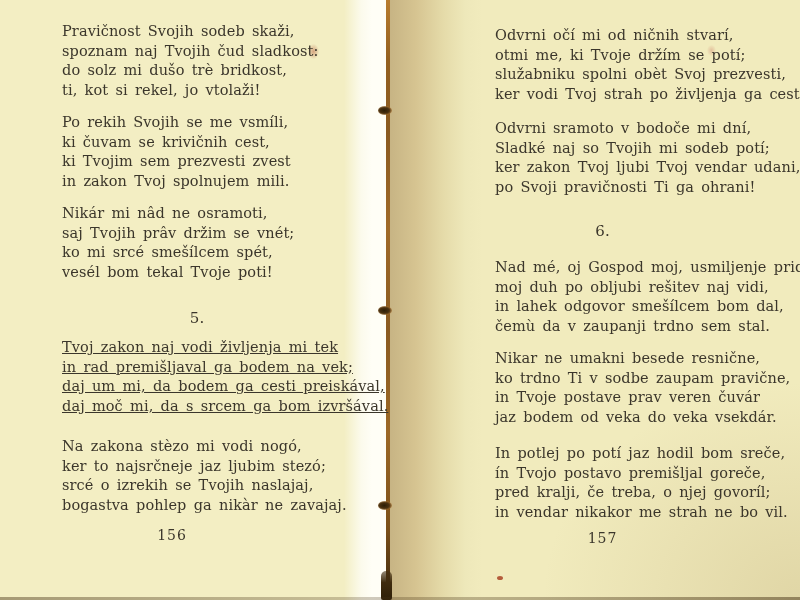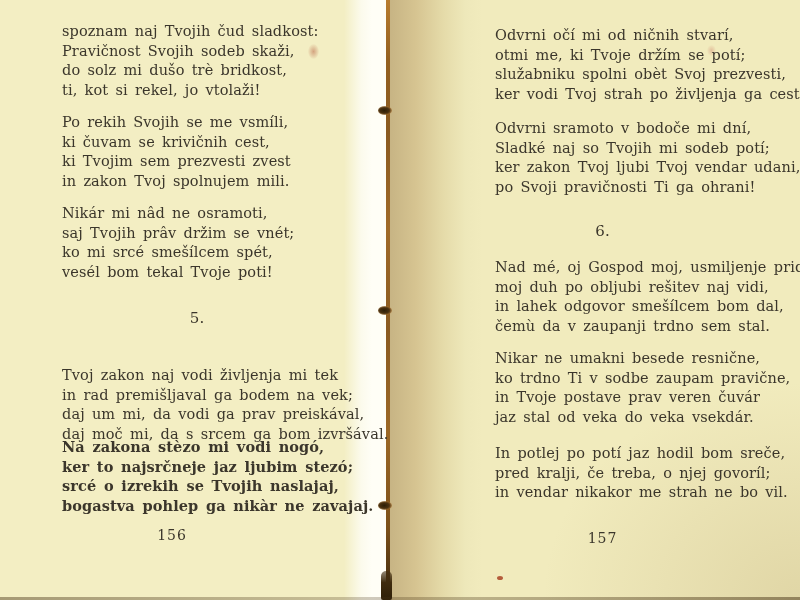--- a/index.html
+++ b/index.html
@@ -73,21 +73,21 @@
     color: #3b362b;
     font-size: 14.5px;
     line-height: 19.5px;
     word-spacing: 2.5px;
     letter-spacing: 0.1px;
     white-space: nowrap;
   }
   .left-col  { left: 62px; }
   .right-col { left: 495px; }
   .l-s1 { top: 22px; }  .l-s2 { top: 113px; } .l-s3 { top: 204px; }
-  .l-s4 { top: 366px; } .l-s5 { top: 437px; font-weight: bold; }
+  .l-s4 { top: 338px; text-decoration: underline; } .l-s5 { top: 437px; }
   .r-s1 { top: 26px; }  .r-s2 { top: 119px; } .r-s3 { top: 258px; }
   .r-s4 { top: 349px; } .r-s5 { top: 444px; }
   .section-heading {
     position: absolute; text-align: center;
     color: #3b362b; font-size: 15px; line-height: 20px;
   }
   .l-heading { left: 62px;  top: 308px; width: 270px; }
   .r-heading { left: 495px; top: 221px; width: 215px; }
   .page-number {
     position: absolute; text-align: center;
@@ -110,42 +110,42 @@
   <div class="knot knot-2"></div>
   <div class="knot knot-3"></div>
   <div class="binding-bottom-blob"></div>
   <div class="bottom-edge"></div>
   <div class="smudge-a"></div>
   <div class="smudge-b"></div>
   <div class="speck"></div>
 
   <div>
     <div class="stanza left-col l-s1">
+      <div>Pravičnost Svojih sodeb skaži,</div>
       <div>spoznam naj Tvojih čud sladkost:</div>
-      <div>Pravičnost Svojih sodeb skaži,</div>
       <div>do solz mi dušo trè bridkost,</div>
       <div>ti, kot si rekel, jo vtolaži!</div>
     </div>
     <div class="stanza left-col l-s2">
       <div>Po rekih Svojih se me vsmíli,</div>
       <div>ki čuvam se krivičnih cest,</div>
       <div>ki Tvojim sem prezvesti zvest</div>
       <div>in zakon Tvoj spolnujem mili.</div>
     </div>
     <div class="stanza left-col l-s3">
       <div>Nikár mi nâd ne osramoti,</div>
       <div>saj Tvojih prâv držim se vnét;</div>
       <div>ko mi srcé smešílcem spét,</div>
       <div>vesél bom tekal Tvoje poti!</div>
     </div>
     <div class="section-heading l-heading">5.</div>
     <div class="stanza left-col l-s4">
       <div>Tvoj zakon naj vodi življenja mi tek</div>
       <div>in rad premišljaval ga bodem na vek;</div>
-      <div>daj um mi, da vodi ga prav preiskával,</div>
+      <div>daj um mi, da bodem ga cesti preiskával,</div>
       <div>daj moč mi, da s srcem ga bom izvršával.</div>
     </div>
     <div class="stanza left-col l-s5">
       <div>Na zakona stèzo mi vodi nogó,</div>
       <div>ker to najsrčneje jaz ljubim stezó;</div>
       <div>srcé o izrekih se Tvojih naslajaj,</div>
       <div>bogastva pohlep ga nikàr ne zavajaj.</div>
     </div>
     <div class="page-number l-pagenum">156</div>
   </div>
@@ -167,23 +167,24 @@
     <div class="stanza right-col r-s3">
       <div>Nad mé, oj Gospod moj, usmiljenje pridi,</div>
       <div>moj duh po obljubi rešitev naj vidi,</div>
       <div>in lahek odgovor smešílcem bom dal,</div>
       <div>čemù da v zaupanji trdno sem stal.</div>
     </div>
     <div class="stanza right-col r-s4">
       <div>Nikar ne umakni besede resnične,</div>
       <div>ko trdno Ti v sodbe zaupam pravične,</div>
       <div>in Tvoje postave prav veren čuvár</div>
-      <div>jaz stal od veka do veka vsekdár.</div>
+      <div>jaz bodem od veka do veka vsekdár.</div>
     </div>
     <div class="stanza right-col r-s5">
       <div>In potlej po potí jaz hodil bom sreče,</div>
+      <div>ín Tvojo postavo premišljal goreče,</div>
       <div>pred kralji, če treba, o njej govoríl;</div>
       <div>in vendar nikakor me strah ne bo vil.</div>
     </div>
     <div class="page-number r-pagenum">157</div>
   </div>
 
 </div>
 
 </body></html>

